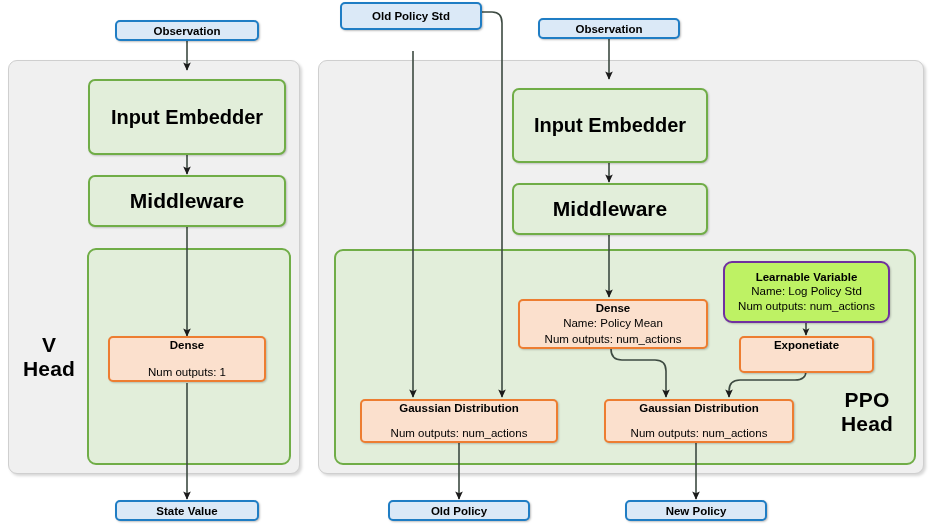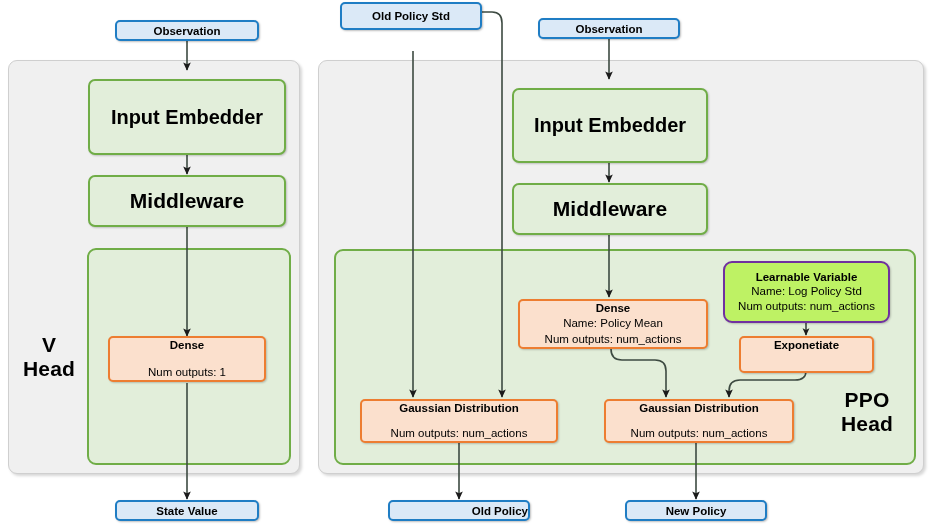--- a/index.html
+++ b/index.html
@@ -219,21 +219,21 @@
   <div class="node op" style="left:360px; top:399px; width:198px; height:44px;">
     <span class="ttl">Gaussian Distribution</span>
     <span class="sub">Num outputs: num_actions</span>
   </div>
 
   <div class="node op" style="left:604px; top:399px; width:190px; height:44px;">
     <span class="ttl">Gaussian Distribution</span>
     <span class="sub">Num outputs: num_actions</span>
   </div>
 
-  <div class="node io" style="left:388px; top:500px; width:142px; height:21px;align-items:flex-end;">
+  <div class="node io" style="left:388px; top:500px; width:142px; height:21px;">
     <span>Old Policy</span>
   </div>
 
   <div class="node io" style="left:625px; top:500px; width:142px; height:21px;">
     <span>New Policy</span>
   </div>
 
 </div>
 
 </body></html>

